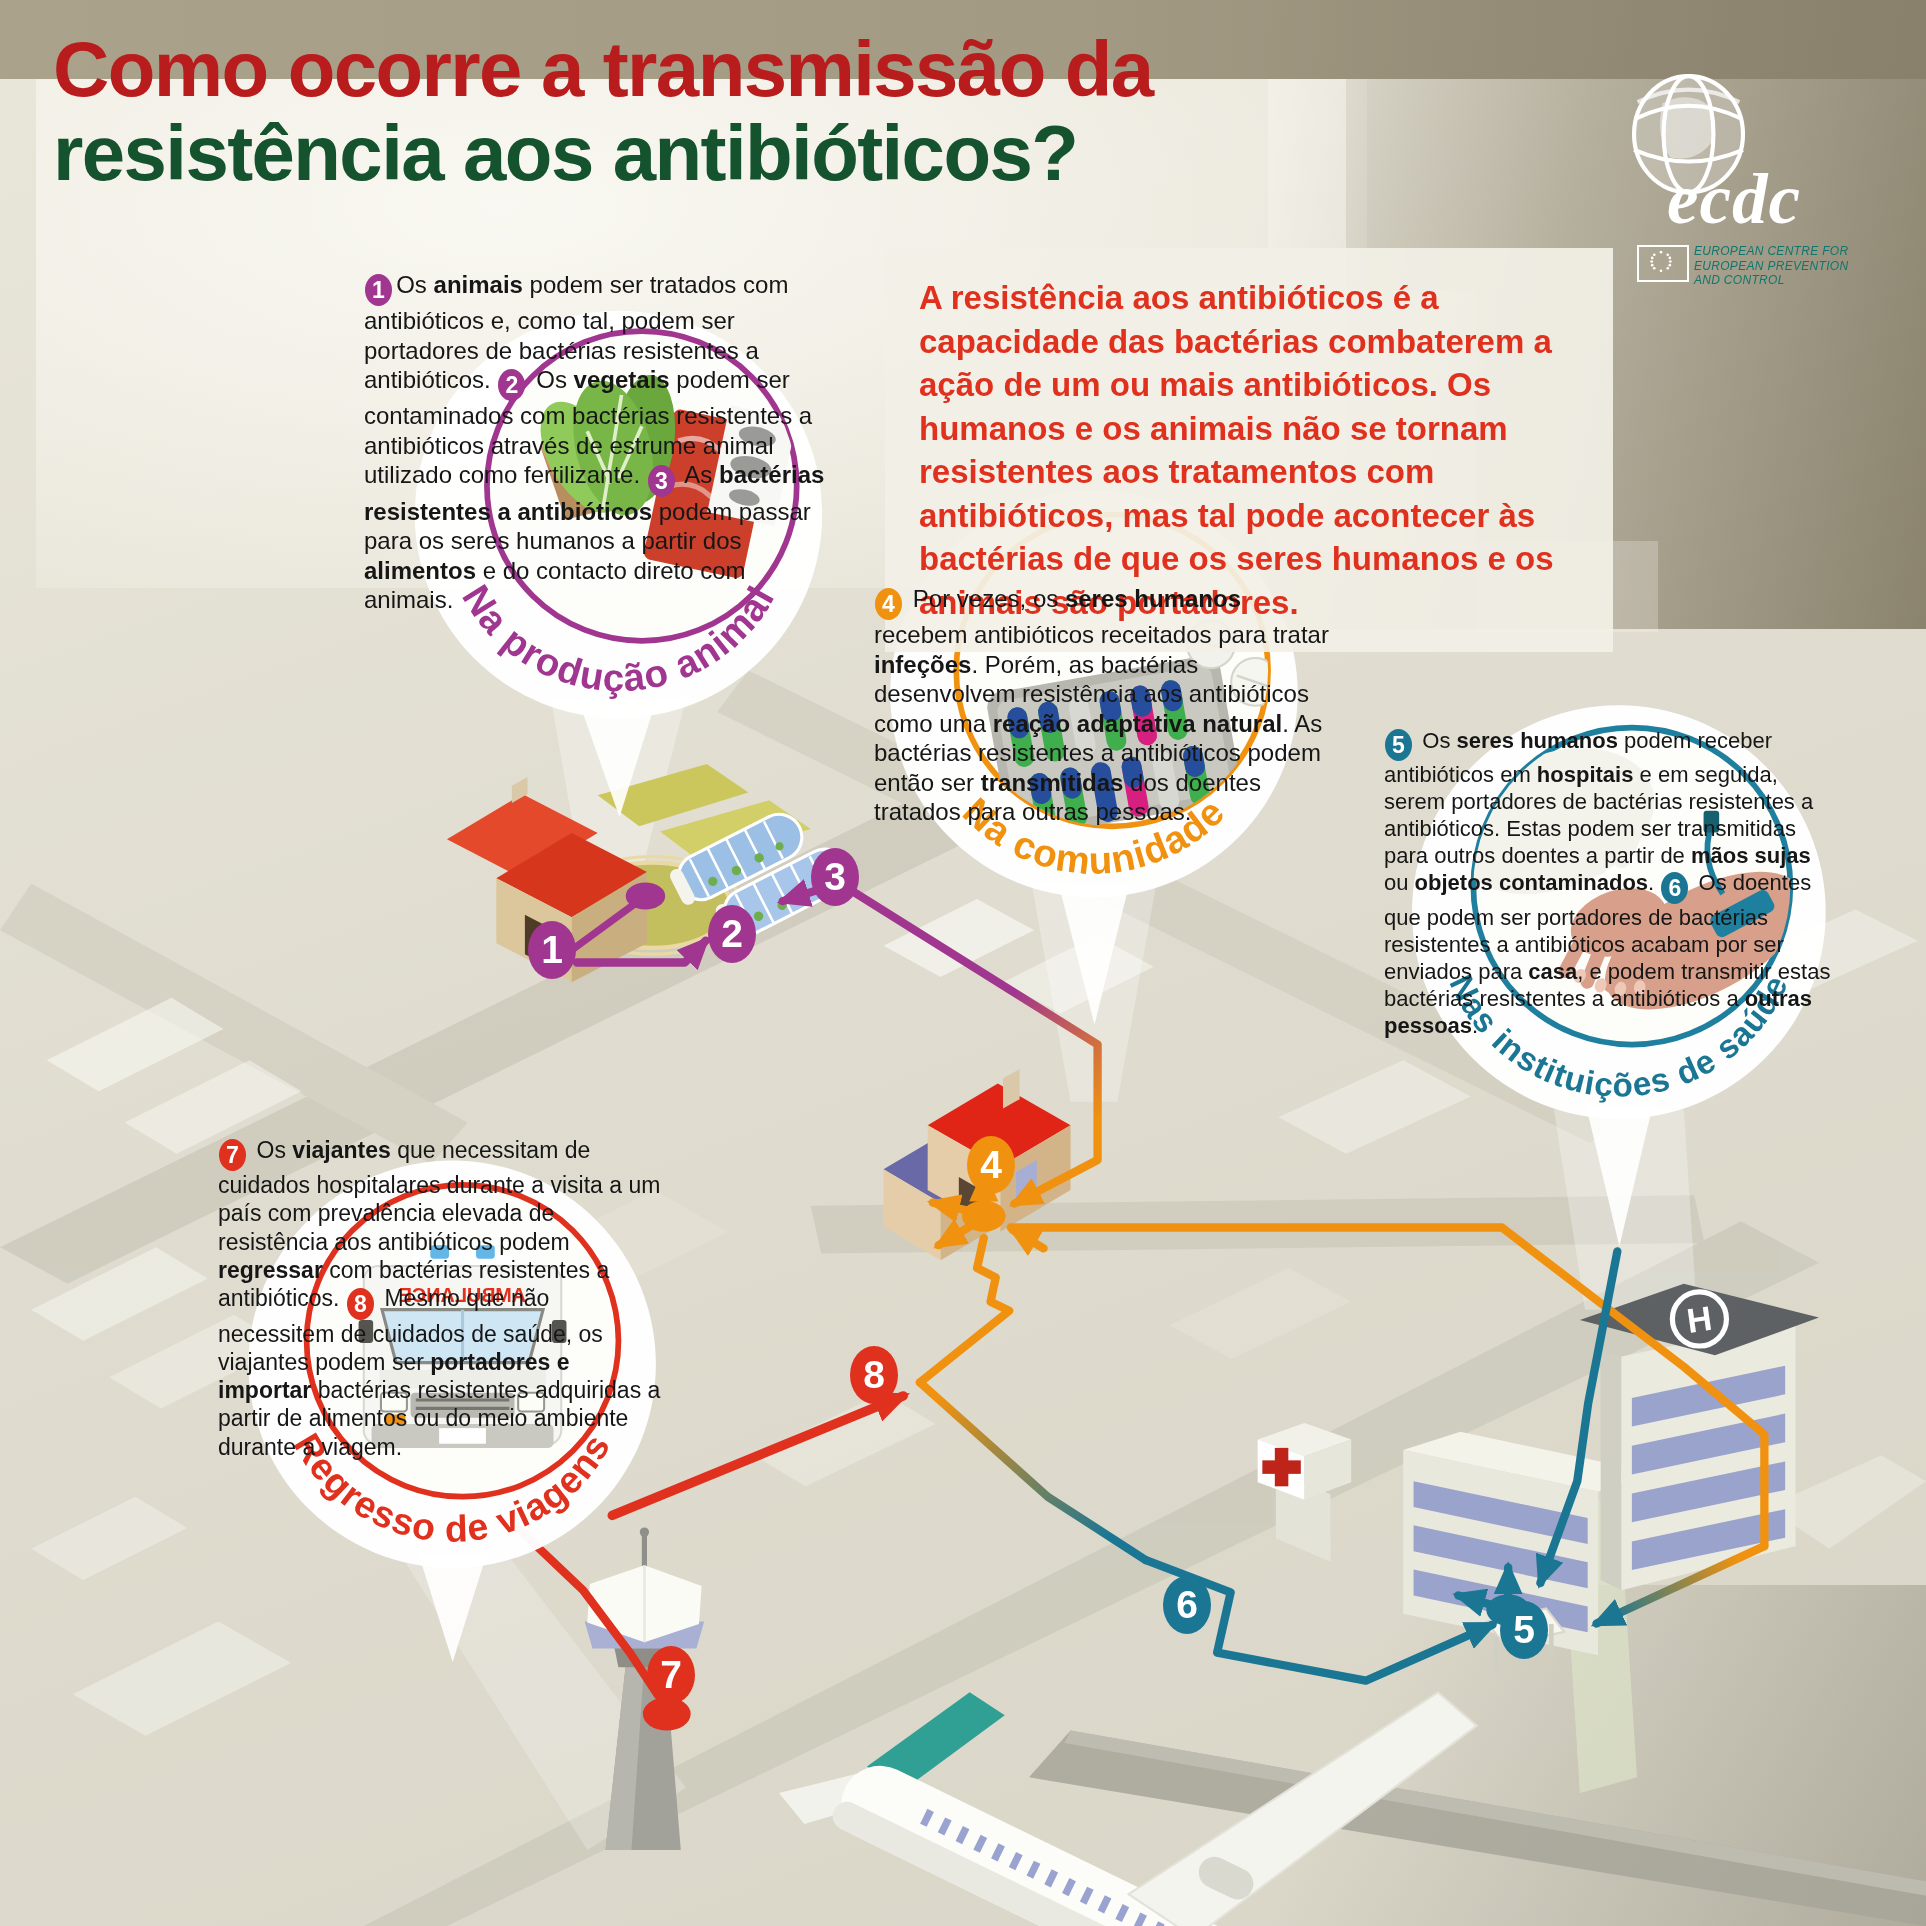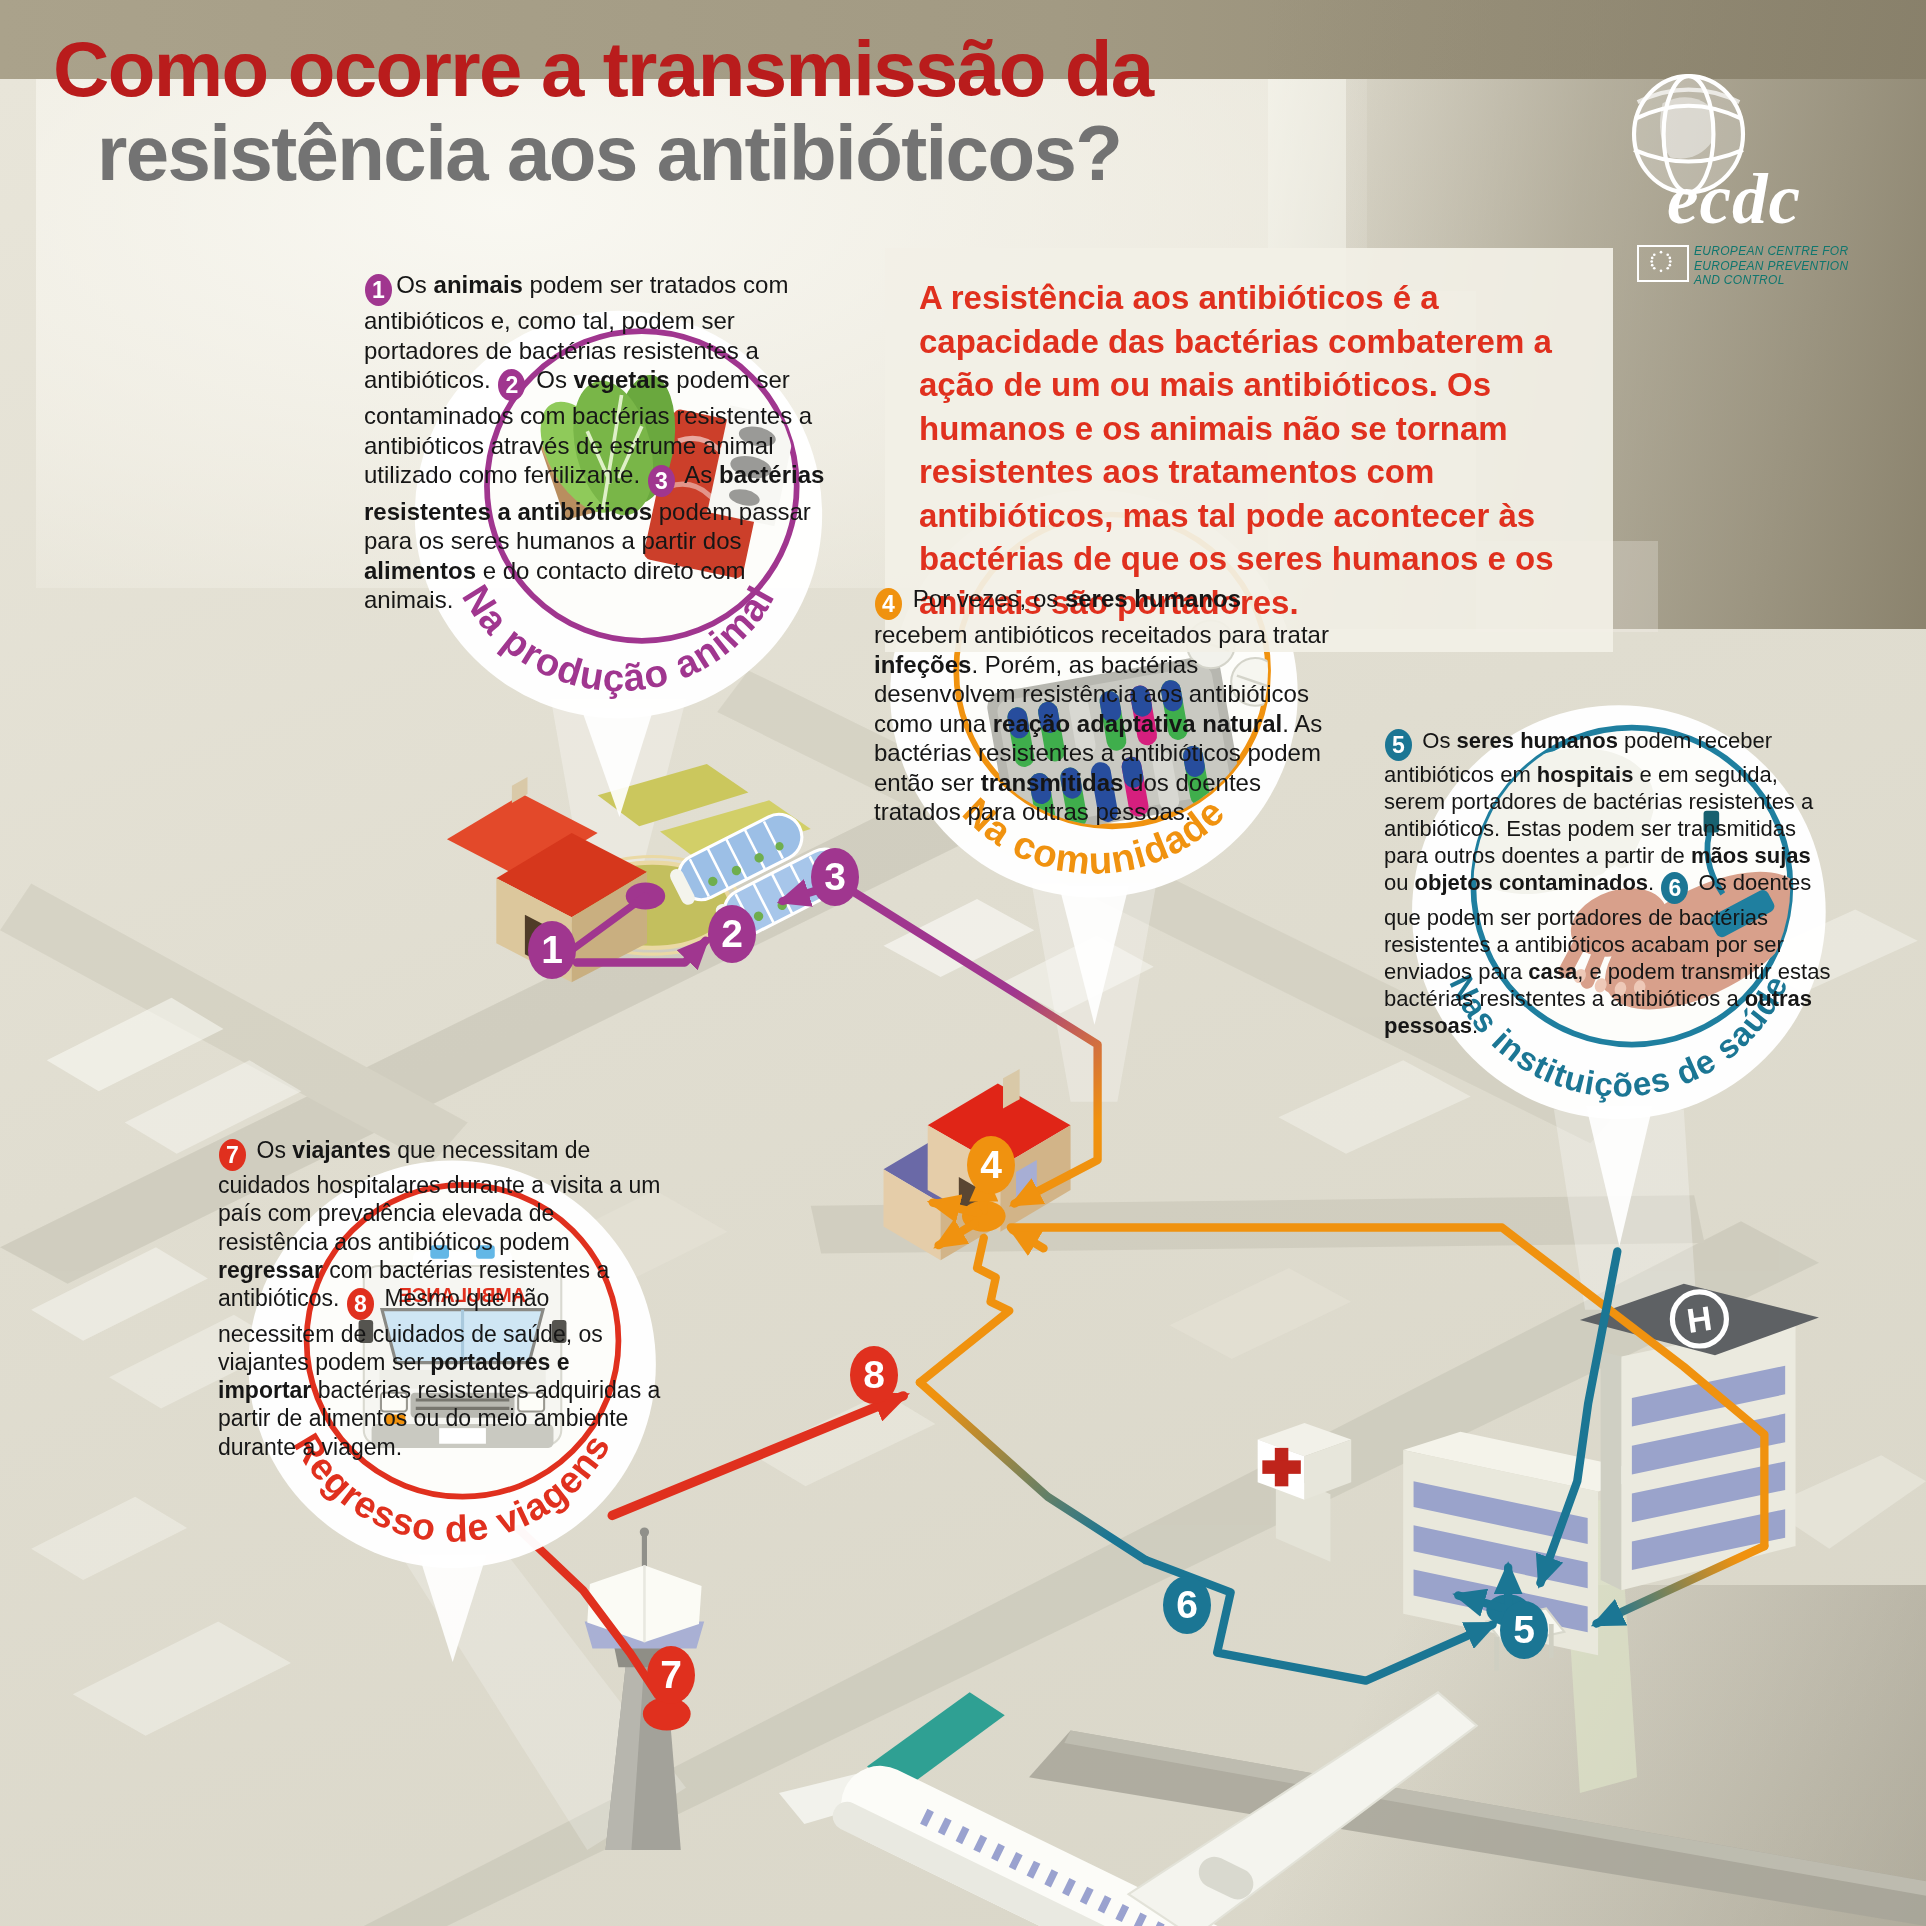--- a/index.html
+++ b/index.html
@@ -11,21 +11,21 @@
   .bg-main{left:0;top:79px;width:1926px;height:1847px;background:linear-gradient(160deg,#e8e5d9 0%,#e0ddd0 45%,#d9d6c8 100%);}
   .bg-right-dark{left:1268px;top:0;width:658px;height:629px;background:linear-gradient(100deg,rgba(146,138,116,0) 0%,rgba(142,134,112,.55) 45%,rgba(134,126,104,.95) 100%);}
   .bg-bottom-right{left:1247px;top:1585px;width:679px;height:341px;background:linear-gradient(115deg,rgba(125,119,102,0) 20%,rgba(125,119,102,.45) 100%);}
   .bg-panel{left:36px;top:79px;width:1331px;height:509px;background:radial-gradient(ellipse at 35% 25%,rgba(250,249,243,.95) 0%,rgba(248,246,238,.55) 55%,rgba(248,246,238,0) 100%);}
   .bg-step1{left:1268px;top:79px;width:78px;height:473px;background:rgba(250,249,242,.5);}
   .bg-step2{left:1346px;top:291px;width:130px;height:260px;background:rgba(250,249,242,.38);}
   .bg-step3{left:1476px;top:541px;width:182px;height:91px;background:rgba(250,249,242,.25);}
   
   #title{left:53px;top:27px;width:1247px;}
   #title .t1{display:block;font-size:78px;font-weight:bold;letter-spacing:-1.6px;line-height:1.08;color:#b91c1c;}
-  #title .t2{display:block;font-size:78px;font-weight:bold;letter-spacing:-1.6px;line-height:1.08;color:#737373;margin-left:44px;}
+  #title .t2{display:block;font-size:78px;font-weight:bold;letter-spacing:-1.6px;line-height:1.08;color:#14532d;}
   
   #intro{left:885px;top:248px;width:728px;box-sizing:border-box;padding:28px 34px;background:rgba(242,240,230,.93);}
   #intro .txt{font-size:33px;line-height:1.32;font-weight:bold;color:#e0301e;}
   
   .tblock{font-size:24px;line-height:1.23;color:#161616;}
   .tblock .b{font-weight:bold;}
   .ibadge{display:inline-block;width:27px;height:32px;border-radius:50%;color:#fff;font-weight:bold;font-size:23px;line-height:32px;text-align:center;vertical-align:-5.2px;margin:0 4.2px 0 1px;}
   #blk-animal{left:364px;top:270px;width:476px;}
   #blk-community{left:874px;top:584px;width:464px;}
   #blk-healthcare{left:1384px;top:727px;width:452px;font-size:22px;}

